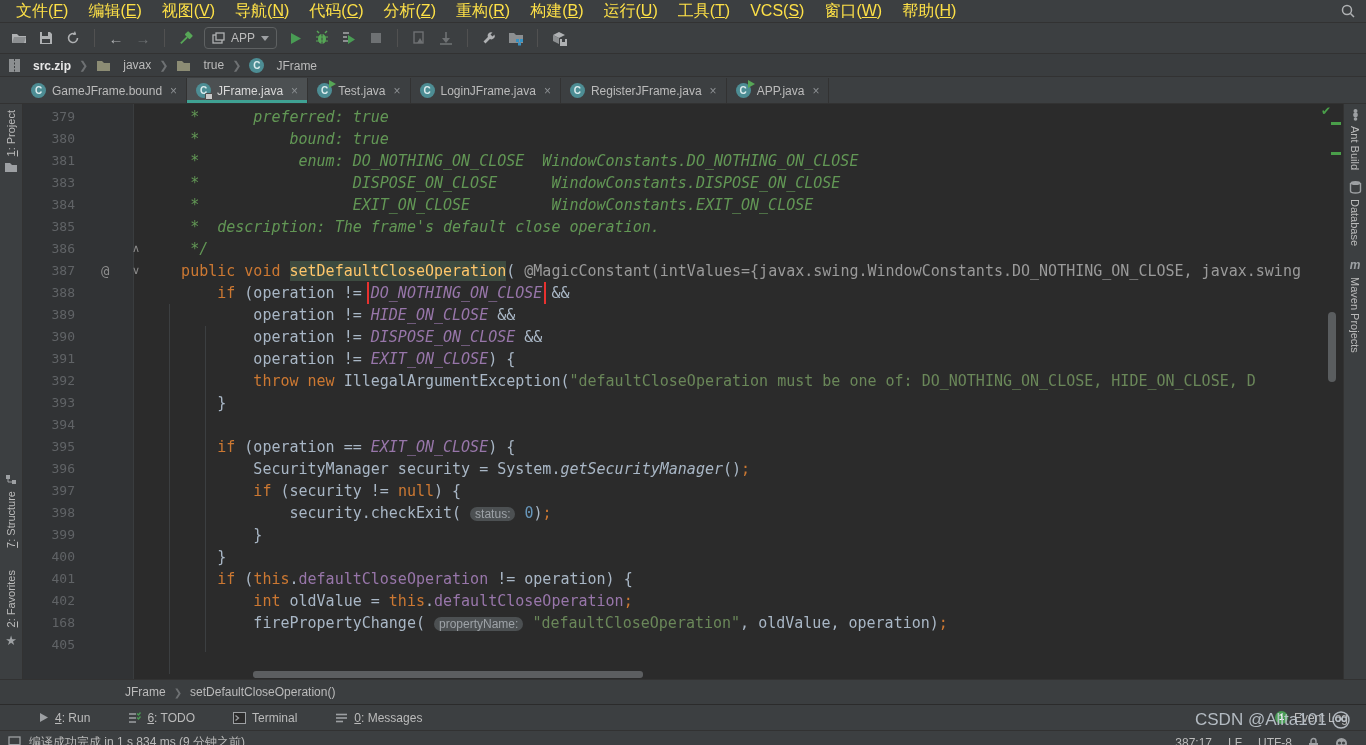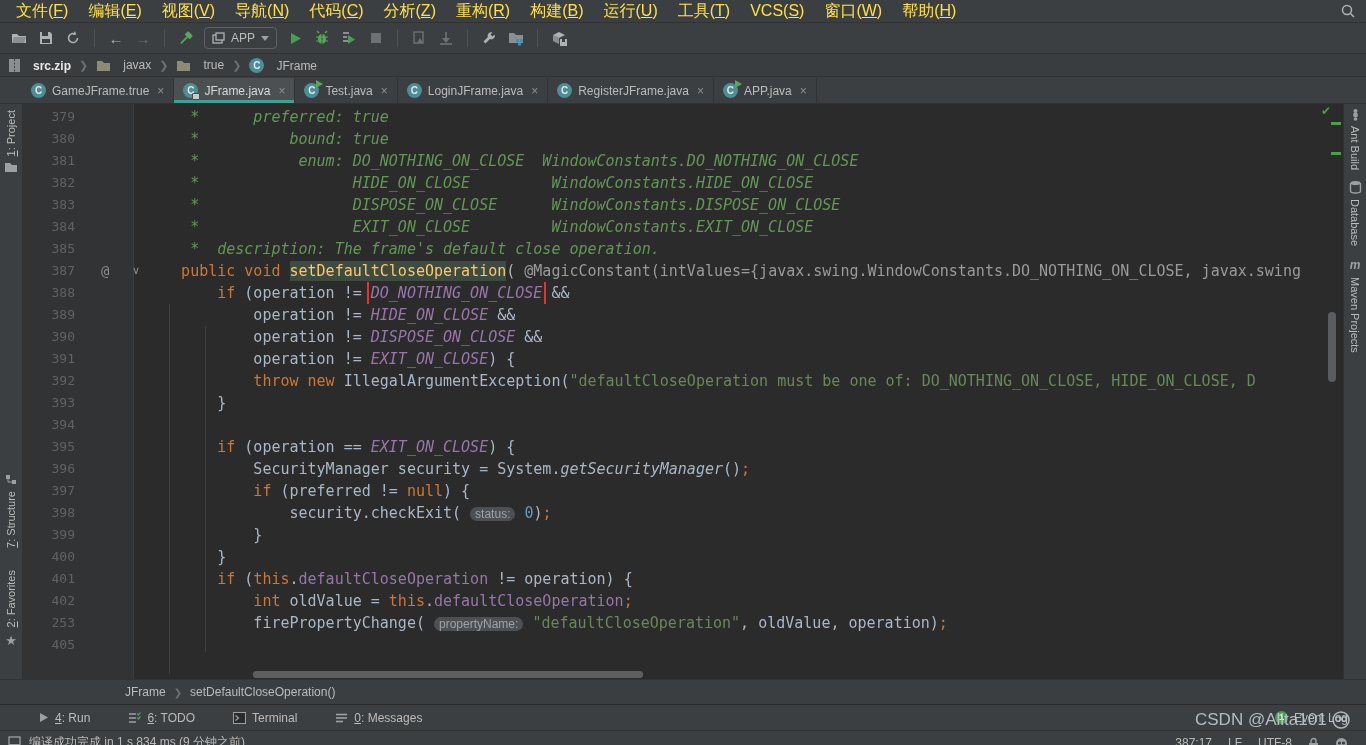--- a/index.html
+++ b/index.html
@@ -275,21 +275,21 @@
       <span class="crumb-sep">❯</span>
       <span class="crumb">
         <span class="cicon">C</span>
         <span class="lbl">JFrame</span>
       </span>
     </div>
 
   <div id="tabbar">
       <div class="tab">
         <span class="cicon">C</span>
-        <span>GameJFrame.true</span>
+        <span>GameJFrame.bound</span>
         <span class="close">×</span>
       </div>
       <div class="tab active">
         <span class="cicon">C<span class="lock"></span></span>
         <span>JFrame.java</span>
         <span class="close">×</span>
       </div>
       <div class="tab">
         <span class="cicon">C<span class="play"></span></span>
         <span>Test.java</span>
@@ -339,41 +339,41 @@
       </div>
 
     <div id="editor">
       <div id="gutterbg"></div>
       <div class="iguide" style="left:146px;top:200px;height:370px"></div>
       <div class="iguide" style="left:182px;top:222px;height:326px"></div>
       <div id="elines">
           <div class="eline"><span class="eln">379</span><span class="egut"></span><span class="ecode"><span class="tok-c">     *      preferred: true</span></span></div>
           <div class="eline"><span class="eln">380</span><span class="egut"></span><span class="ecode"><span class="tok-c">     *          bound: true</span></span></div>
           <div class="eline"><span class="eln">381</span><span class="egut"></span><span class="ecode"><span class="tok-c">     *           enum: DO_NOTHING_ON_CLOSE  WindowConstants.DO_NOTHING_ON_CLOSE</span></span></div>
-          <div class="eline"><span class="eln">382</span><span class="egut"></span><span class="ecode"><span class="tok-c">     *                 HIDE_ON_CLOSE         WindowConstants.HIDE_ON_CLOSE</span></span></div>
           <div class="eline"><span class="eln">383</span><span class="egut"></span><span class="ecode"><span class="tok-c">     *                 DISPOSE_ON_CLOSE      WindowConstants.DISPOSE_ON_CLOSE</span></span></div>
           <div class="eline"><span class="eln">384</span><span class="egut"></span><span class="ecode"><span class="tok-c">     *                 EXIT_ON_CLOSE         WindowConstants.EXIT_ON_CLOSE</span></span></div>
           <div class="eline"><span class="eln">385</span><span class="egut"></span><span class="ecode"><span class="tok-c">     *  description: The frame's default close operation.</span></span></div>
+          <div class="eline"><span class="eln">386</span><span class="egut"><span class="gut-fold">∧</span></span><span class="ecode"><span class="tok-c">     */</span></span></div>
           <div class="eline"><span class="eln">387</span><span class="egut"><span class="gut-at">@</span><span class="gut-fold">∨</span></span><span class="ecode"><span class="tok-k">    public void </span><span class="tok-m">setDefaultCloseOperation</span><span class="tok-p">( </span><span class="tok-a">@MagicConstant(intValues={javax.swing.WindowConstants.DO_NOTHING_ON_CLOSE, javax.swing</span></span></div>
           <div class="eline"><span class="eln">388</span><span class="egut"></span><span class="ecode"><span class="tok-k">        if </span><span class="tok-p">(operation != </span><span class="tok-b">DO_NOTHING_ON_CLOSE</span><span class="tok-p"> &amp;&amp;</span></span></div>
           <div class="eline"><span class="eln">389</span><span class="egut"></span><span class="ecode"><span class="tok-p">            operation != </span><span class="tok-o">HIDE_ON_CLOSE</span><span class="tok-p"> &amp;&amp;</span></span></div>
           <div class="eline"><span class="eln">390</span><span class="egut"></span><span class="ecode"><span class="tok-p">            operation != </span><span class="tok-o">DISPOSE_ON_CLOSE</span><span class="tok-p"> &amp;&amp;</span></span></div>
           <div class="eline"><span class="eln">391</span><span class="egut"></span><span class="ecode"><span class="tok-p">            operation != </span><span class="tok-o">EXIT_ON_CLOSE</span><span class="tok-p">) {</span></span></div>
           <div class="eline"><span class="eln">392</span><span class="egut"></span><span class="ecode"><span class="tok-k">            throw new </span><span class="tok-p">IllegalArgumentException(</span><span class="tok-s">"defaultCloseOperation must be one of: DO_NOTHING_ON_CLOSE, HIDE_ON_CLOSE, D</span></span></div>
           <div class="eline"><span class="eln">393</span><span class="egut"></span><span class="ecode"><span class="tok-p">        }</span></span></div>
           <div class="eline"><span class="eln">394</span><span class="egut"></span><span class="ecode"></span></div>
           <div class="eline"><span class="eln">395</span><span class="egut"></span><span class="ecode"><span class="tok-k">        if </span><span class="tok-p">(operation == </span><span class="tok-o">EXIT_ON_CLOSE</span><span class="tok-p">) {</span></span></div>
           <div class="eline"><span class="eln">396</span><span class="egut"></span><span class="ecode"><span class="tok-p">            SecurityManager security = System.</span><span class="tok-i">getSecurityManager</span><span class="tok-p">()</span><span class="tok-x">;</span></span></div>
-          <div class="eline"><span class="eln">397</span><span class="egut"></span><span class="ecode"><span class="tok-k">            if </span><span class="tok-p">(preferred != </span><span class="tok-k">null</span><span class="tok-p">) {</span></span></div>
+          <div class="eline"><span class="eln">397</span><span class="egut"></span><span class="ecode"><span class="tok-k">            if </span><span class="tok-p">(security != </span><span class="tok-k">null</span><span class="tok-p">) {</span></span></div>
           <div class="eline"><span class="eln">398</span><span class="egut"></span><span class="ecode"><span class="tok-p">                security.checkExit( </span><span class="tok-h">status:</span><span class="tok-p"> </span><span class="tok-n">0</span><span class="tok-p">)</span><span class="tok-x">;</span></span></div>
           <div class="eline"><span class="eln">399</span><span class="egut"></span><span class="ecode"><span class="tok-p">            }</span></span></div>
           <div class="eline"><span class="eln">400</span><span class="egut"></span><span class="ecode"><span class="tok-p">        }</span></span></div>
           <div class="eline"><span class="eln">401</span><span class="egut"></span><span class="ecode"><span class="tok-k">        if </span><span class="tok-p">(</span><span class="tok-k">this</span><span class="tok-p">.</span><span class="tok-f">defaultCloseOperation</span><span class="tok-p"> != operation) {</span></span></div>
           <div class="eline"><span class="eln">402</span><span class="egut"></span><span class="ecode"><span class="tok-k">            int </span><span class="tok-p">oldValue = </span><span class="tok-k">this</span><span class="tok-p">.</span><span class="tok-f">defaultCloseOperation</span><span class="tok-x">;</span></span></div>
-          <div class="eline"><span class="eln">253</span><span class="egut"></span><span class="ecode"><span class="tok-p">            firePropertyChange( </span><span class="tok-h">propertyName:</span><span class="tok-p"> </span><span class="tok-s">"defaultCloseOperation"</span><span class="tok-p">, oldValue, operation)</span><span class="tok-x">;</span></span></div>
+          <div class="eline"><span class="eln">168</span><span class="egut"></span><span class="ecode"><span class="tok-p">            firePropertyChange( </span><span class="tok-h">propertyName:</span><span class="tok-p"> </span><span class="tok-s">"defaultCloseOperation"</span><span class="tok-p">, oldValue, operation)</span><span class="tok-x">;</span></span></div>
           <div class="eline"><span class="eln">405</span><span class="egut"></span><span class="ecode"></span></div>
         </div>
       <div id="hscroll"></div>
       <div id="vscroll"></div>
       <div id="insp-check">✔</div>
       <div class="stripe-mark" style="top:18px"></div>
       <div class="stripe-mark" style="top:48px"></div>
     </div>
 
     <div class="stripe" id="rightstripe">

